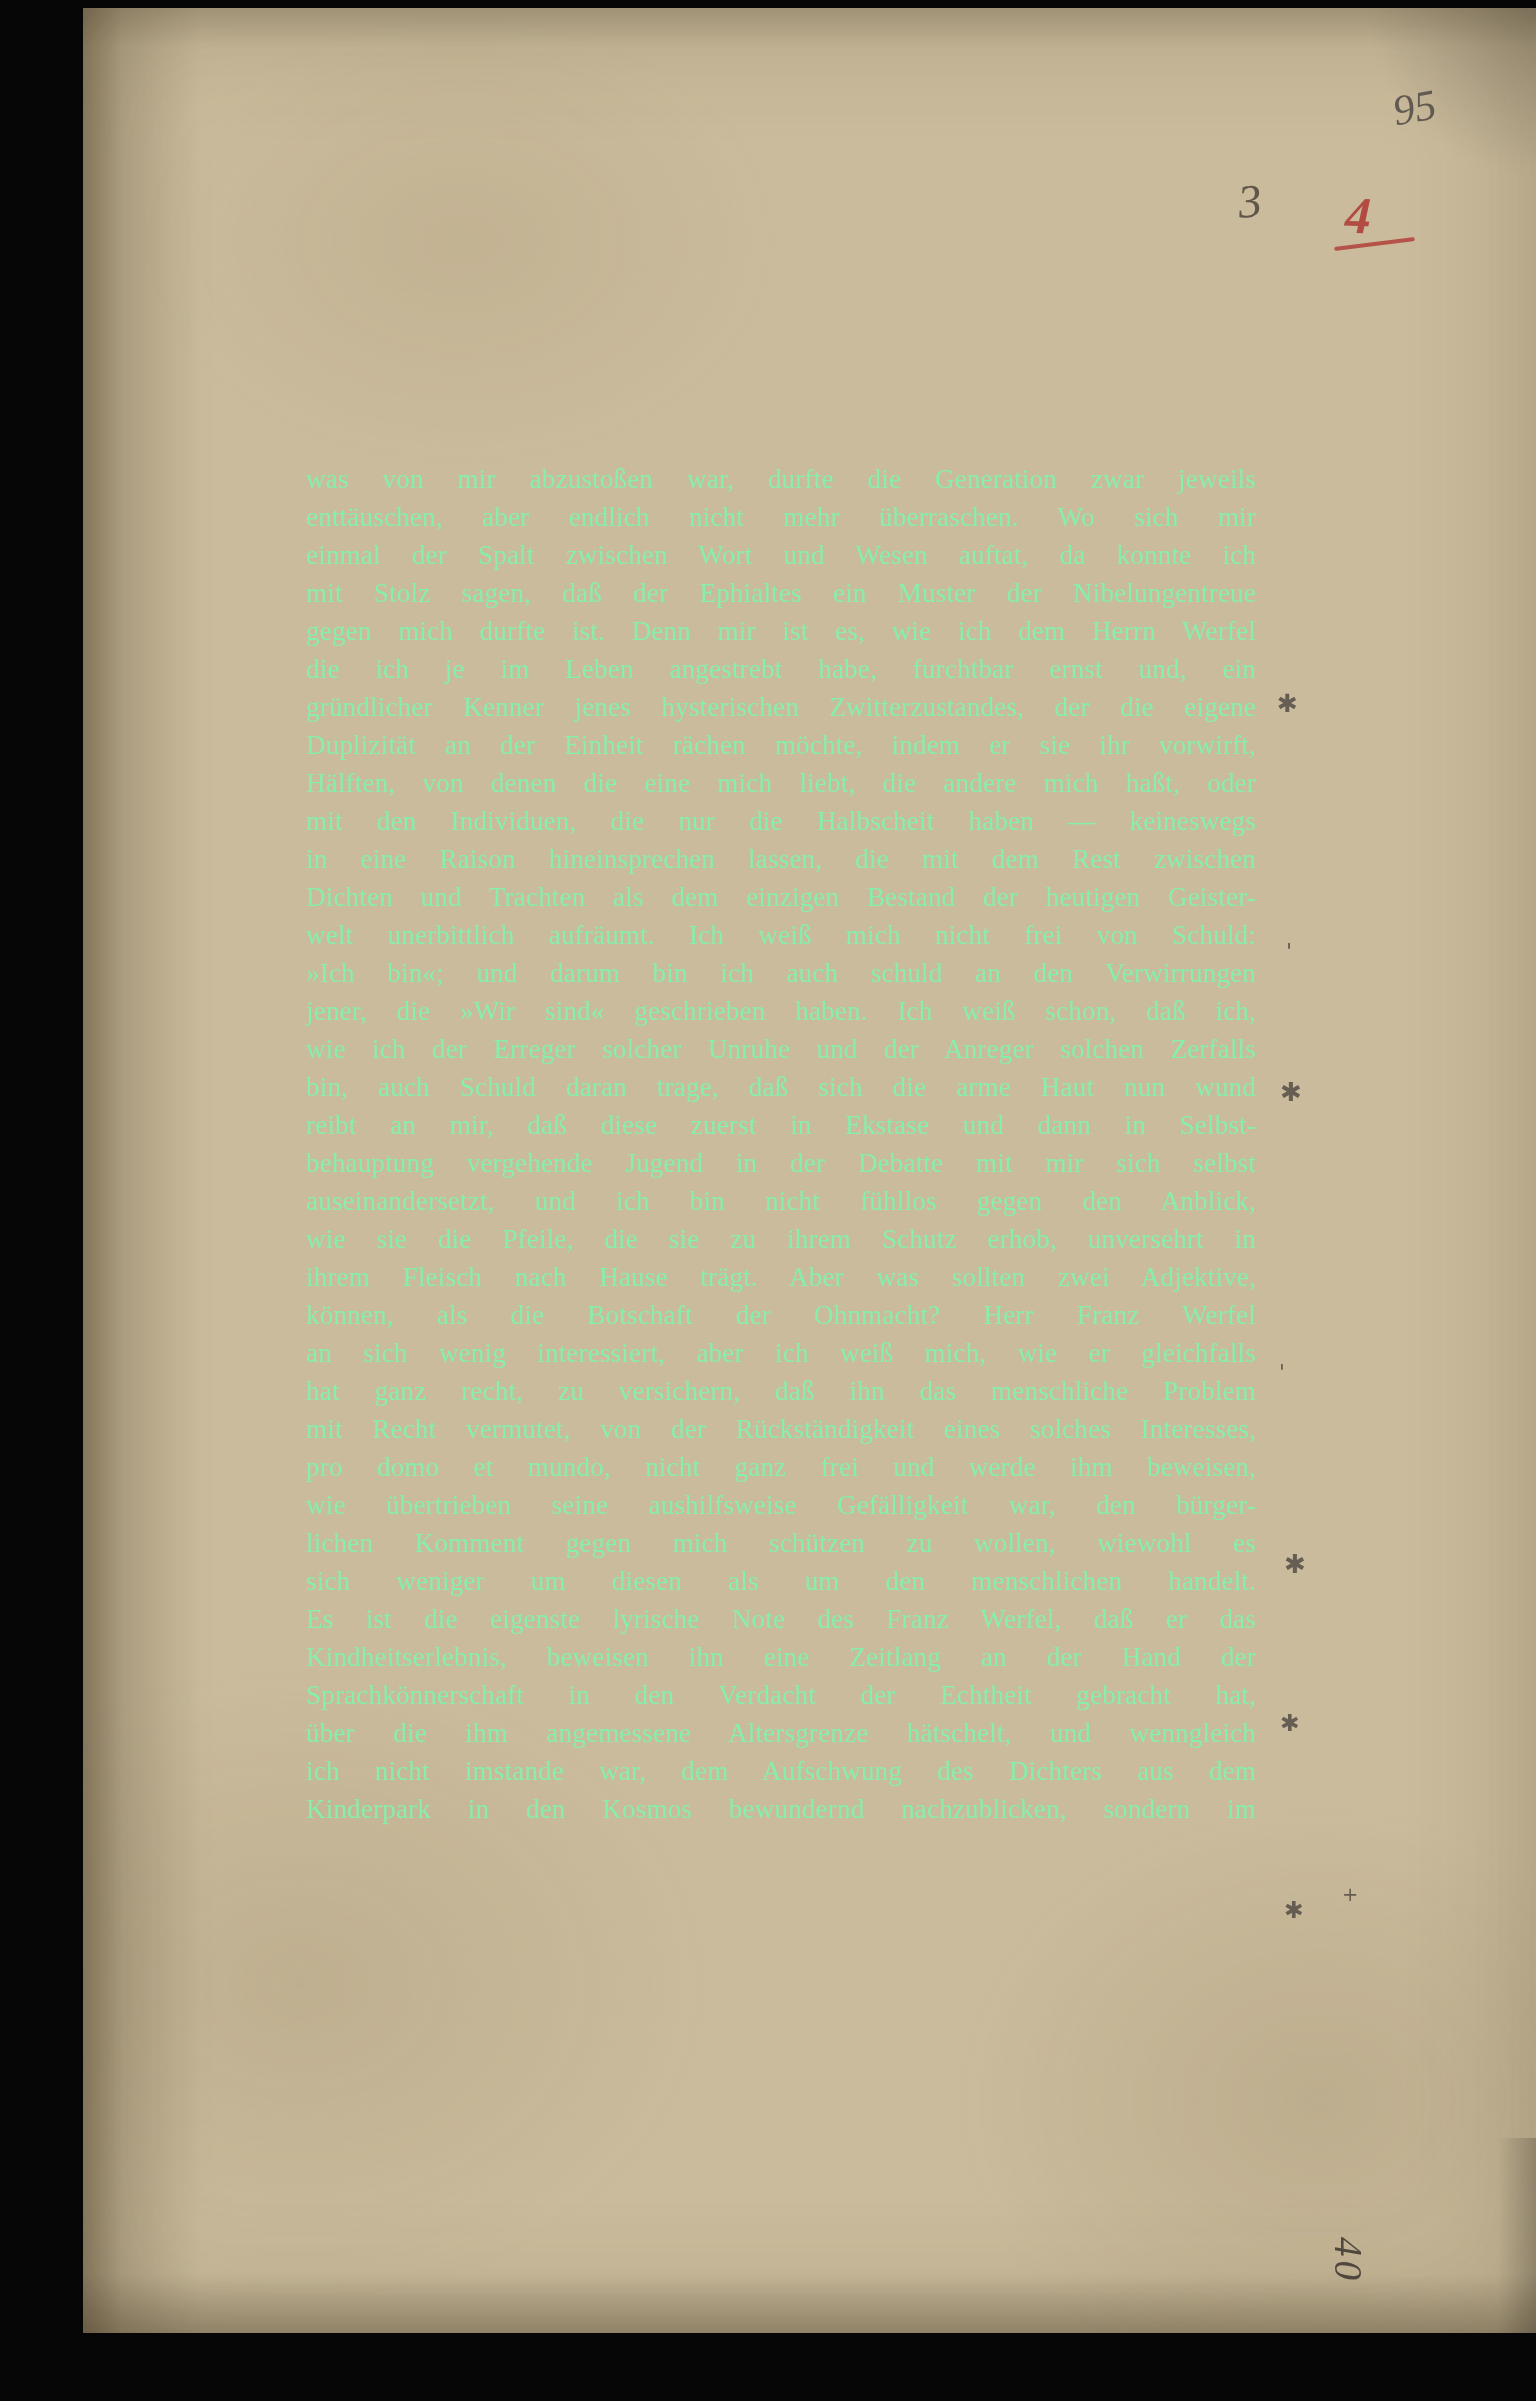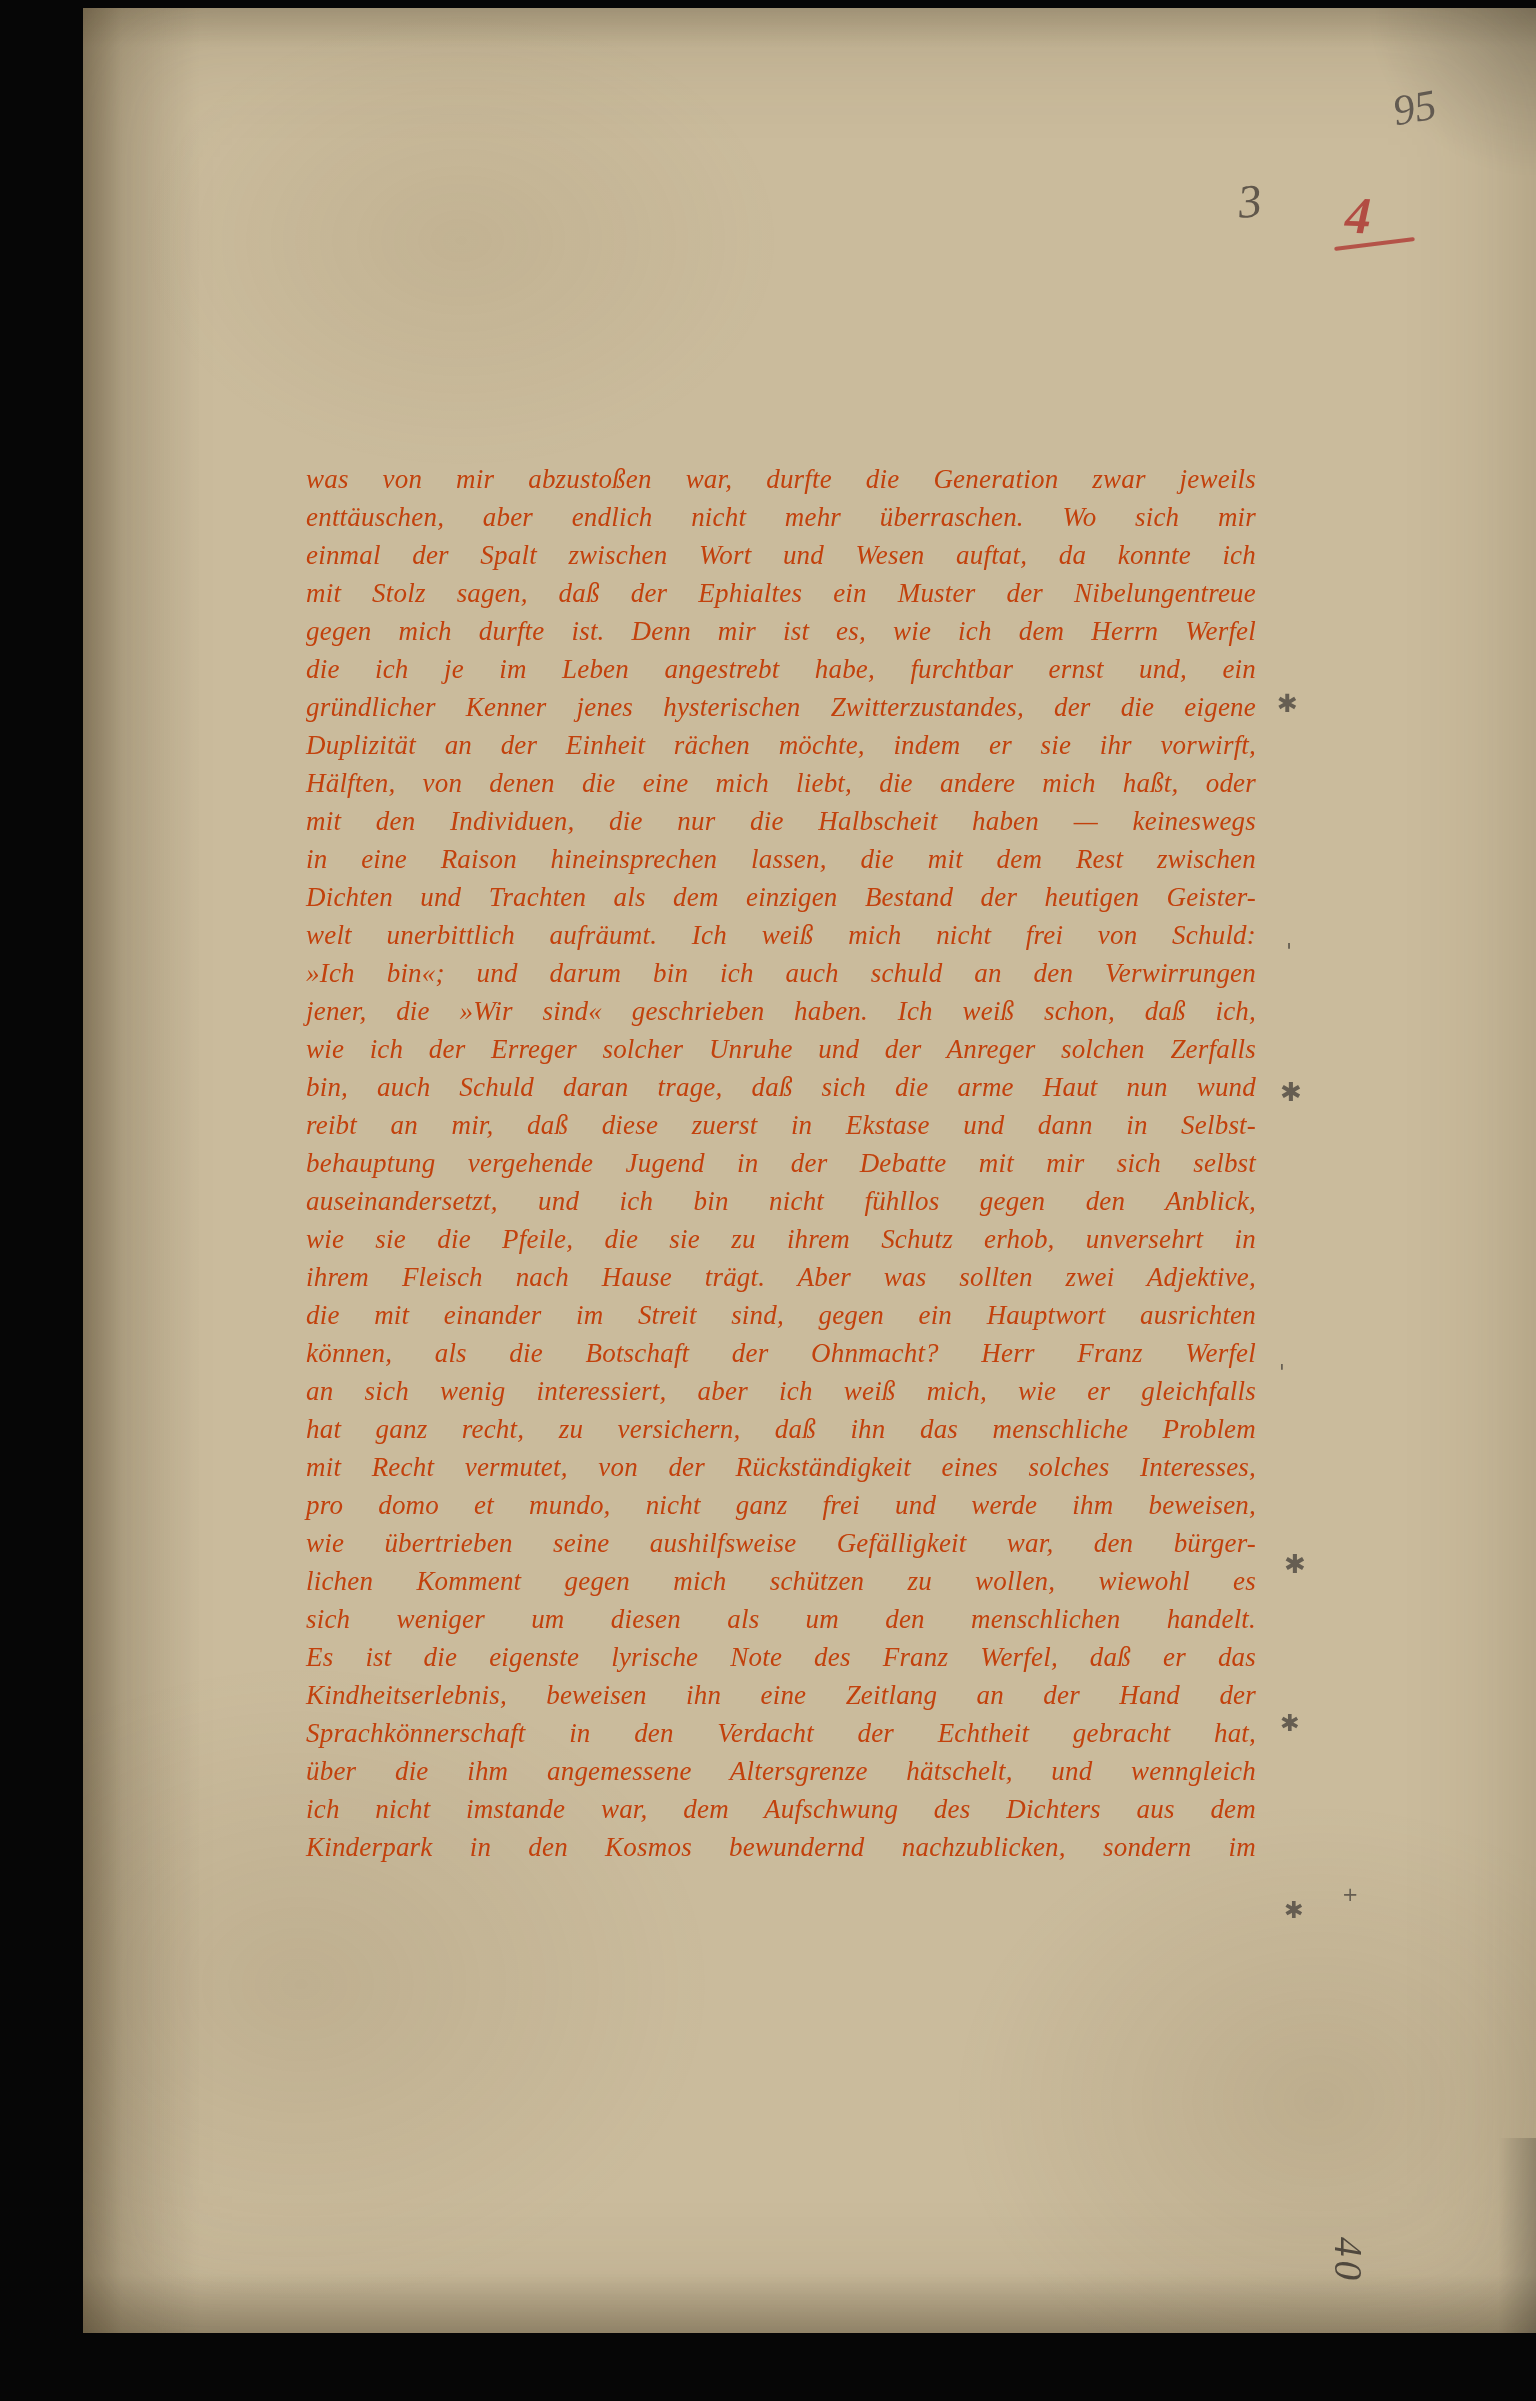--- a/index.html
+++ b/index.html
@@ -37,25 +37,24 @@
     inset: 0;
     box-shadow: inset 0 0 124px rgba(70,55,30,0.30);
     pointer-events: none;
   }
   
   .text-block {
     position: absolute;
     left: 306px;
     top: 460px;
     width: 950px;
-    color: #c2410c;
+    color: #86efac;
     font-size: 27px;
     line-height: 38px;
     letter-spacing: 0.2px;
-    font-style: italic;
   }
   .text-block .line {
     text-align: justify;
     text-align-last: justify;
     white-space: normal;
   }
   
   .hand {
     position: absolute;
     font-style: italic;
@@ -146,21 +145,20 @@
     <div class="line">welt unerbittlich aufräumt. Ich weiß mich nicht frei von Schuld:</div>
     <div class="line">»Ich bin«; und darum bin ich auch schuld an den Verwirrungen</div>
     <div class="line">jener, die »Wir sind« geschrieben haben. Ich weiß schon, daß ich,</div>
     <div class="line">wie ich der Erreger solcher Unruhe und der Anreger solchen Zerfalls</div>
     <div class="line">bin, auch Schuld daran trage, daß sich die arme Haut nun wund</div>
     <div class="line">reibt an mir, daß diese zuerst in Ekstase und dann in Selbst-</div>
     <div class="line">behauptung vergehende Jugend in der Debatte mit mir sich selbst</div>
     <div class="line">auseinandersetzt, und ich bin nicht fühllos gegen den Anblick,</div>
     <div class="line">wie sie die Pfeile, die sie zu ihrem Schutz erhob, unversehrt in</div>
     <div class="line">ihrem Fleisch nach Hause trägt. Aber was sollten zwei Adjektive,</div>
-    <div class="line">die mit einander im Streit sind, gegen ein Hauptwort ausrichten</div>
     <div class="line">können, als die Botschaft der Ohnmacht? Herr Franz Werfel</div>
     <div class="line">an sich wenig interessiert, aber ich weiß mich, wie er gleichfalls</div>
     <div class="line">hat ganz recht, zu versichern, daß ihn das menschliche Problem</div>
     <div class="line">mit Recht vermutet, von der Rückständigkeit eines solches Interesses,</div>
     <div class="line">pro domo et mundo, nicht ganz frei und werde ihm beweisen,</div>
     <div class="line">wie übertrieben seine aushilfsweise Gefälligkeit war, den bürger-</div>
     <div class="line">lichen Komment gegen mich schützen zu wollen, wiewohl es</div>
     <div class="line">sich weniger um diesen als um den menschlichen handelt.</div>
     <div class="line">Es ist die eigenste lyrische Note des Franz Werfel, daß er das</div>
     <div class="line">Kindheitserlebnis, beweisen ihn eine Zeitlang an der Hand der</div>

